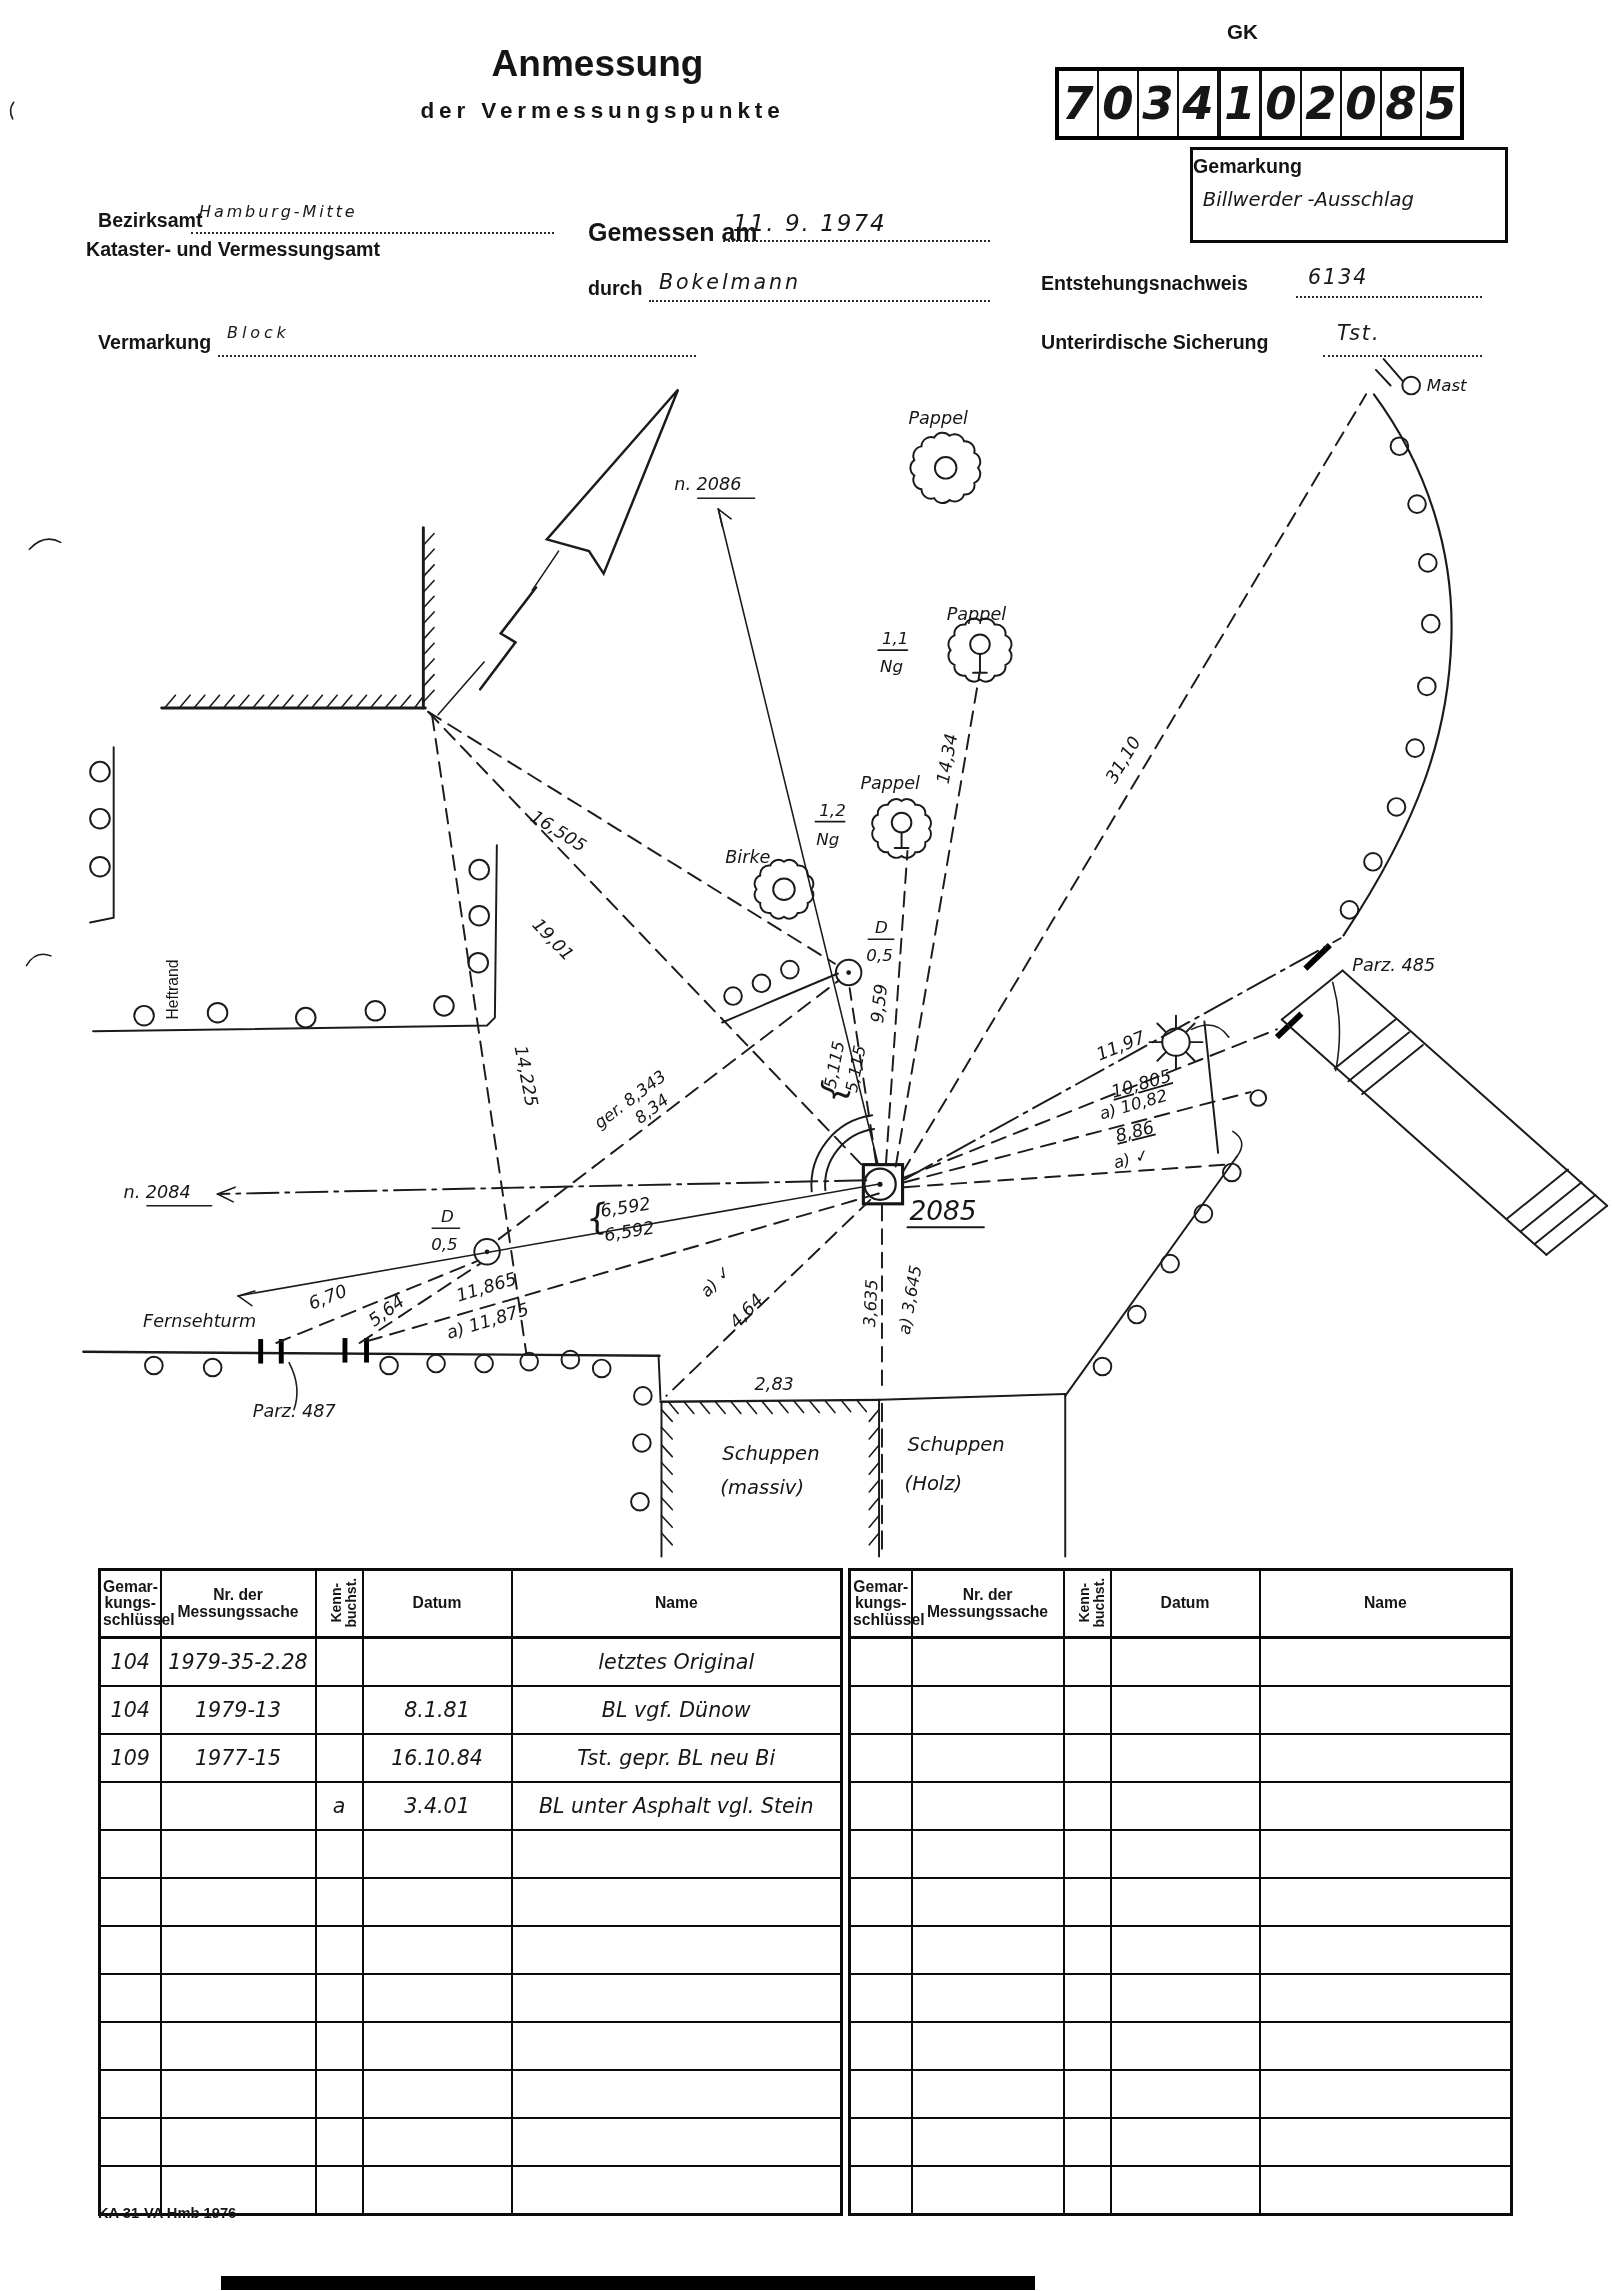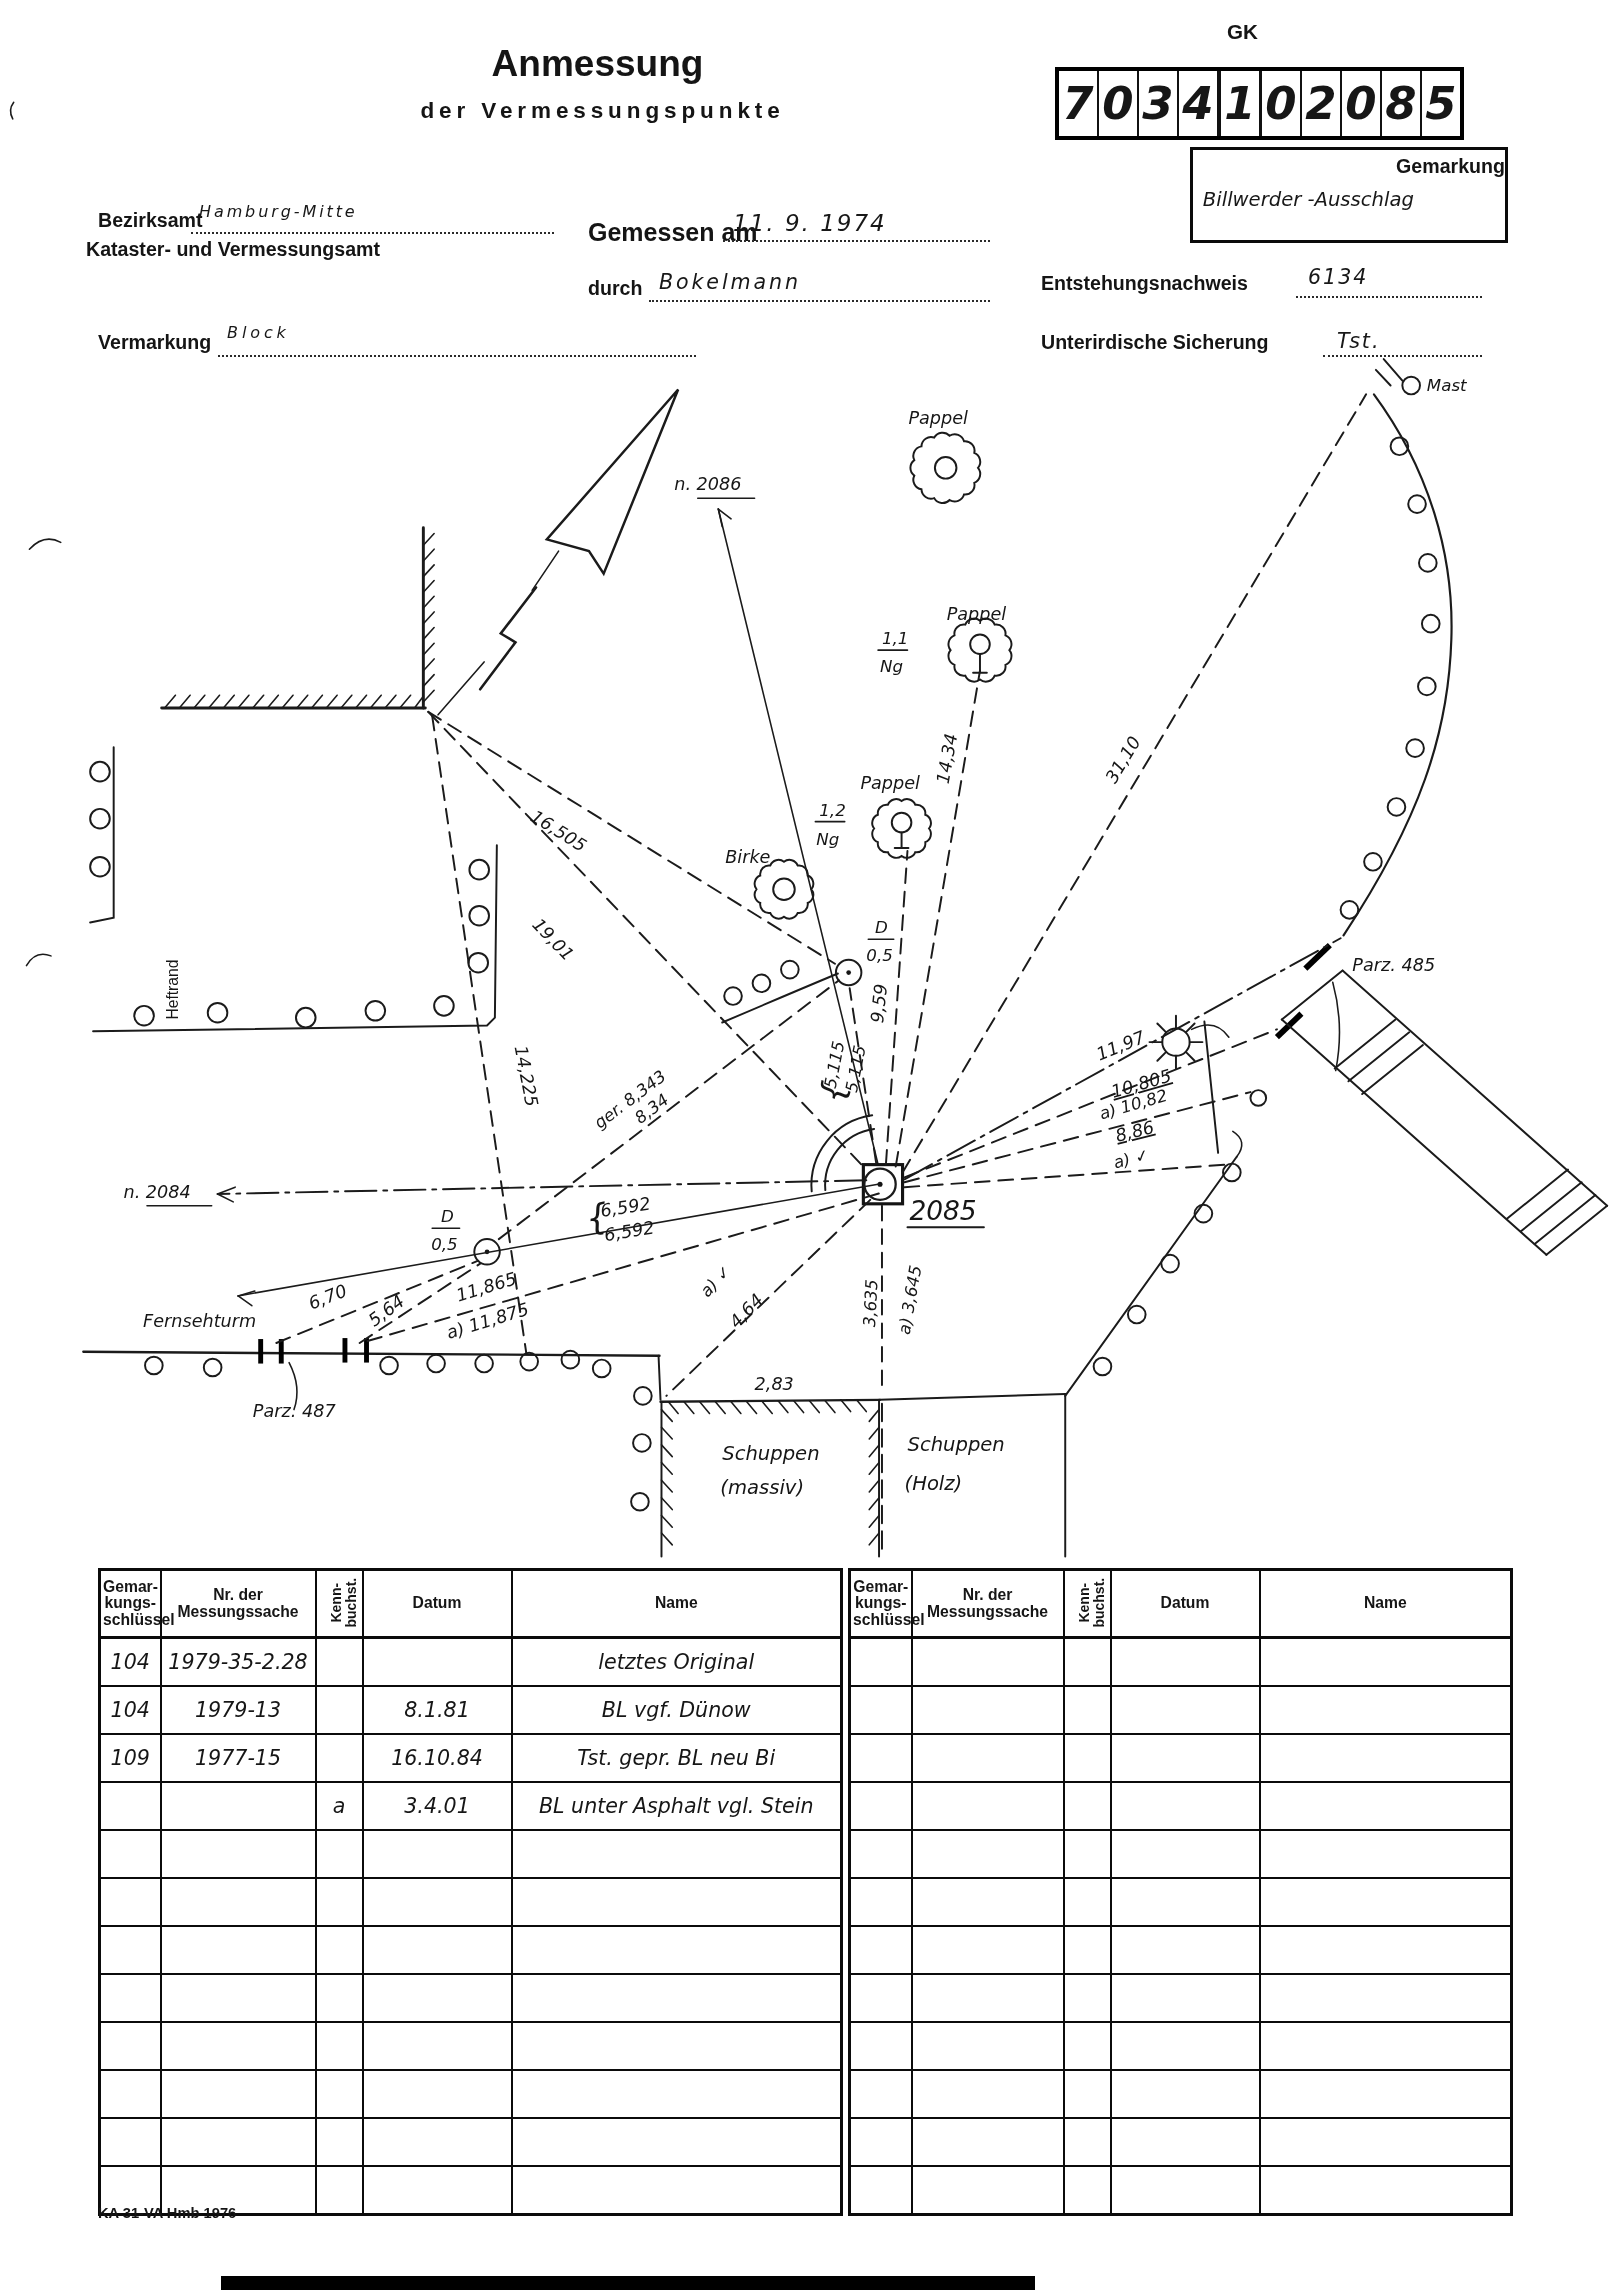--- a/index.html
+++ b/index.html
@@ -403,21 +403,21 @@
     <div class="cell">4</div>
     <div class="cell hv">1</div>
     <div class="cell hv2">0</div>
     <div class="cell">2</div>
     <div class="cell">0</div>
     <div class="cell">8</div>
     <div class="cell">5</div>
   </div>
 
   <div class="gembox">
-    <div class="print" style="text-align:right;font-size:19.6px;margin-top:4.9px;">Gemarkung</div>
+    <div class="print" style="text-align:left;font-size:19.6px;margin-top:4.9px;">Gemarkung</div>
     <div class="hand" style="font-size:19.6px;margin:9.8px 0 0 9.8px;">Billwerder -Ausschlag</div>
   </div>
 
   <div class="abs print" style="left:98px;top:209px;font-size:19.6px;">Bezirksamt</div>
   <div class="abs hand" style="left:199px;top:202px;font-size:16px;letter-spacing:2.9px;">Hamburg-Mitte</div>
   <div class="dotline" style="left:191px;top:232px;width:363px;"></div>
   <div class="abs print" style="left:86px;top:238px;font-size:19.6px;">Kataster- und Vermessungsamt</div>
 
   <div class="abs print" style="left:588px;top:218px;font-size:25px;">Gemessen am</div>
   <div class="abs hand" style="left:733px;top:210px;font-size:23px;letter-spacing:2px;">11. 9. 1974</div>
@@ -429,21 +429,21 @@
 
   <div class="abs print" style="left:1041px;top:272px;font-size:19.6px;">Entstehungsnachweis</div>
   <div class="abs hand" style="left:1308px;top:265px;font-size:20.6px;letter-spacing:2px;">6134</div>
   <div class="dotline" style="left:1296px;top:296px;width:186px;"></div>
 
   <div class="abs print" style="left:98px;top:331px;font-size:19.6px;">Vermarkung</div>
   <div class="abs hand" style="left:227px;top:323px;font-size:16px;letter-spacing:3.9px;">Block</div>
   <div class="dotline" style="left:218px;top:355px;width:478px;"></div>
 
   <div class="abs print" style="left:1041px;top:331px;font-size:19.6px;">Unterirdische Sicherung</div>
-  <div class="abs hand" style="left:1337px;top:321px;font-size:20.6px;letter-spacing:2px;margin-top:8px;">Tst.</div>
+  <div class="abs hand" style="left:1337px;top:321px;font-size:20.6px;letter-spacing:2px;">Tst.</div>
   <div class="dotline" style="left:1323px;top:355px;width:159px;"></div>
 
   <table class="reg abs" style="left:98px;top:1568px;width:742px;">
     <colgroup>
         <col style="width:61px">
         <col style="width:155px">
         <col style="width:47px">
         <col style="width:149px">
         <col style="width:330px">
       </colgroup>

